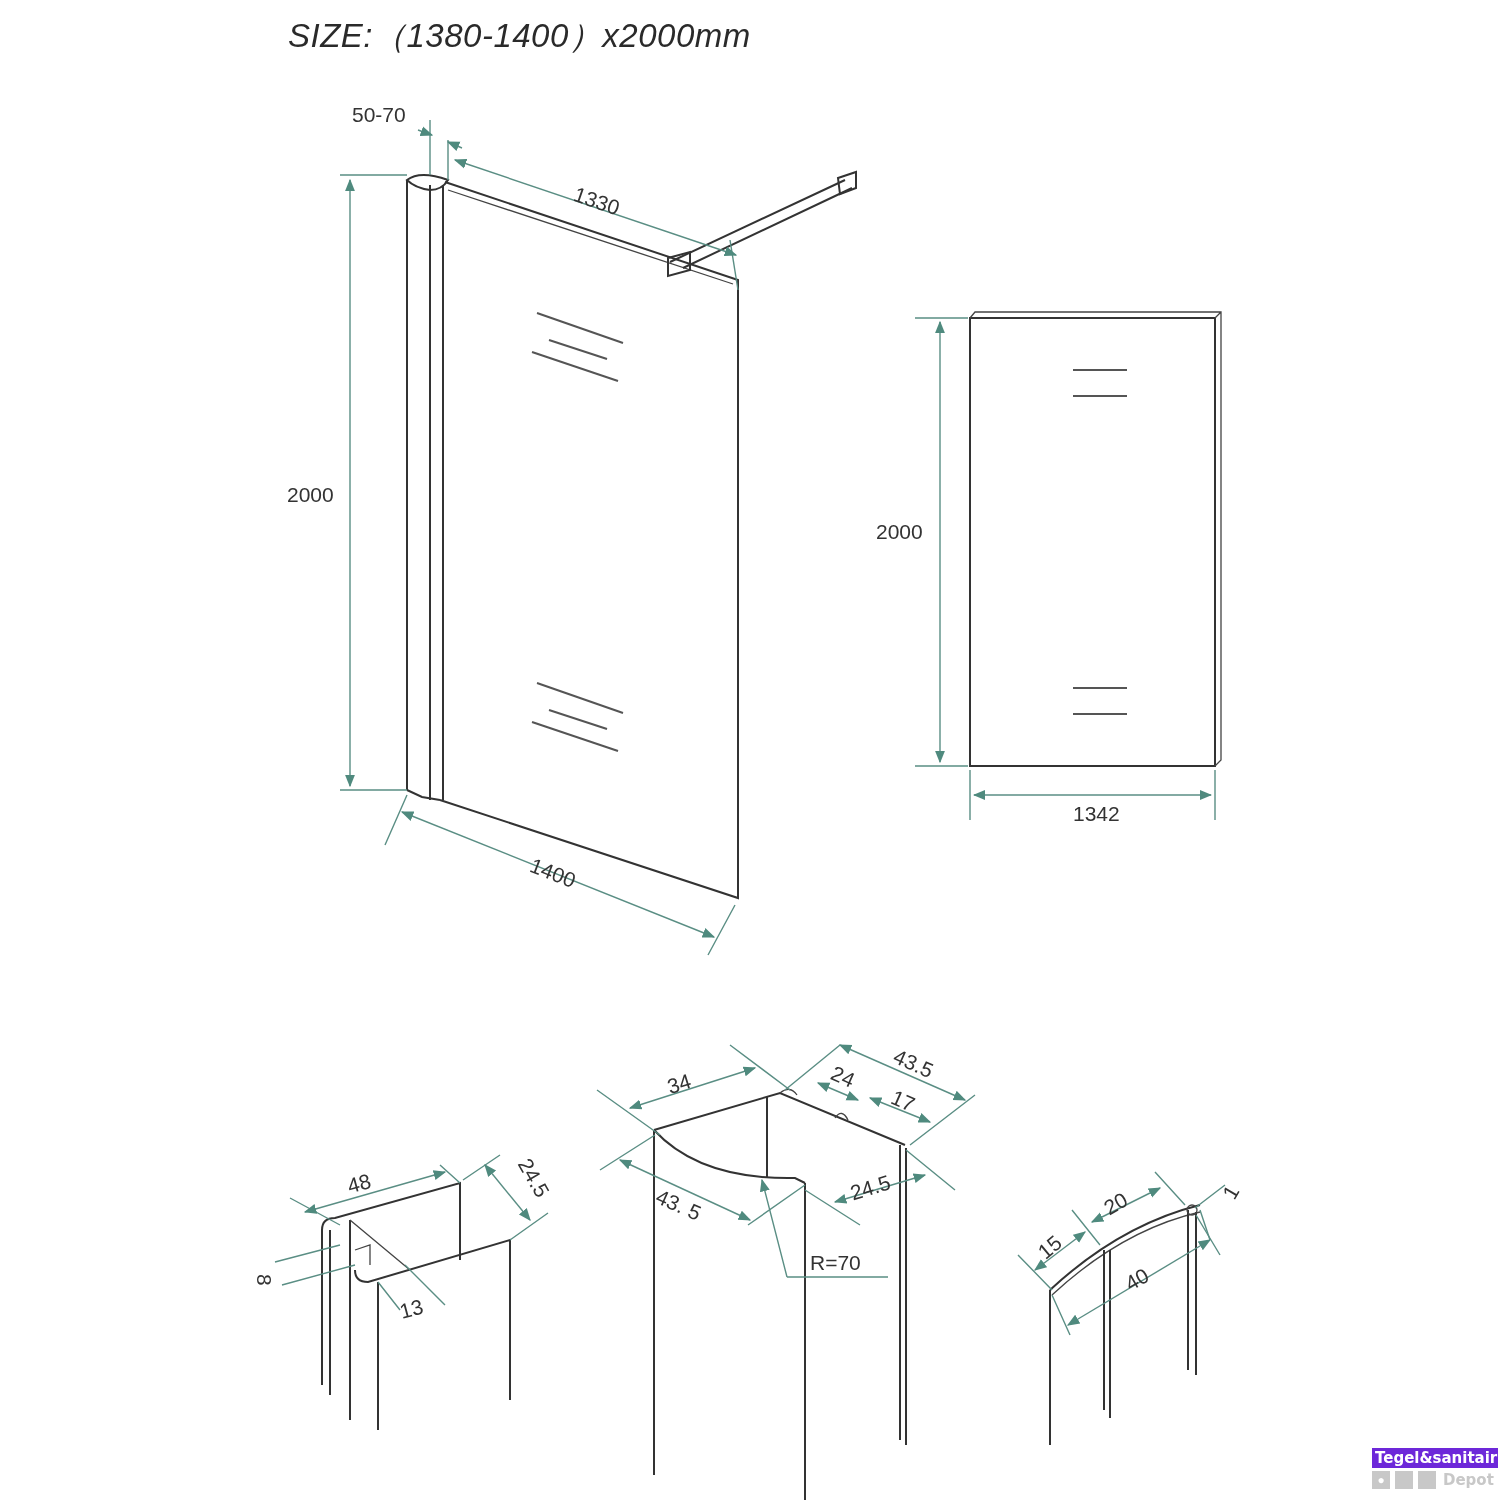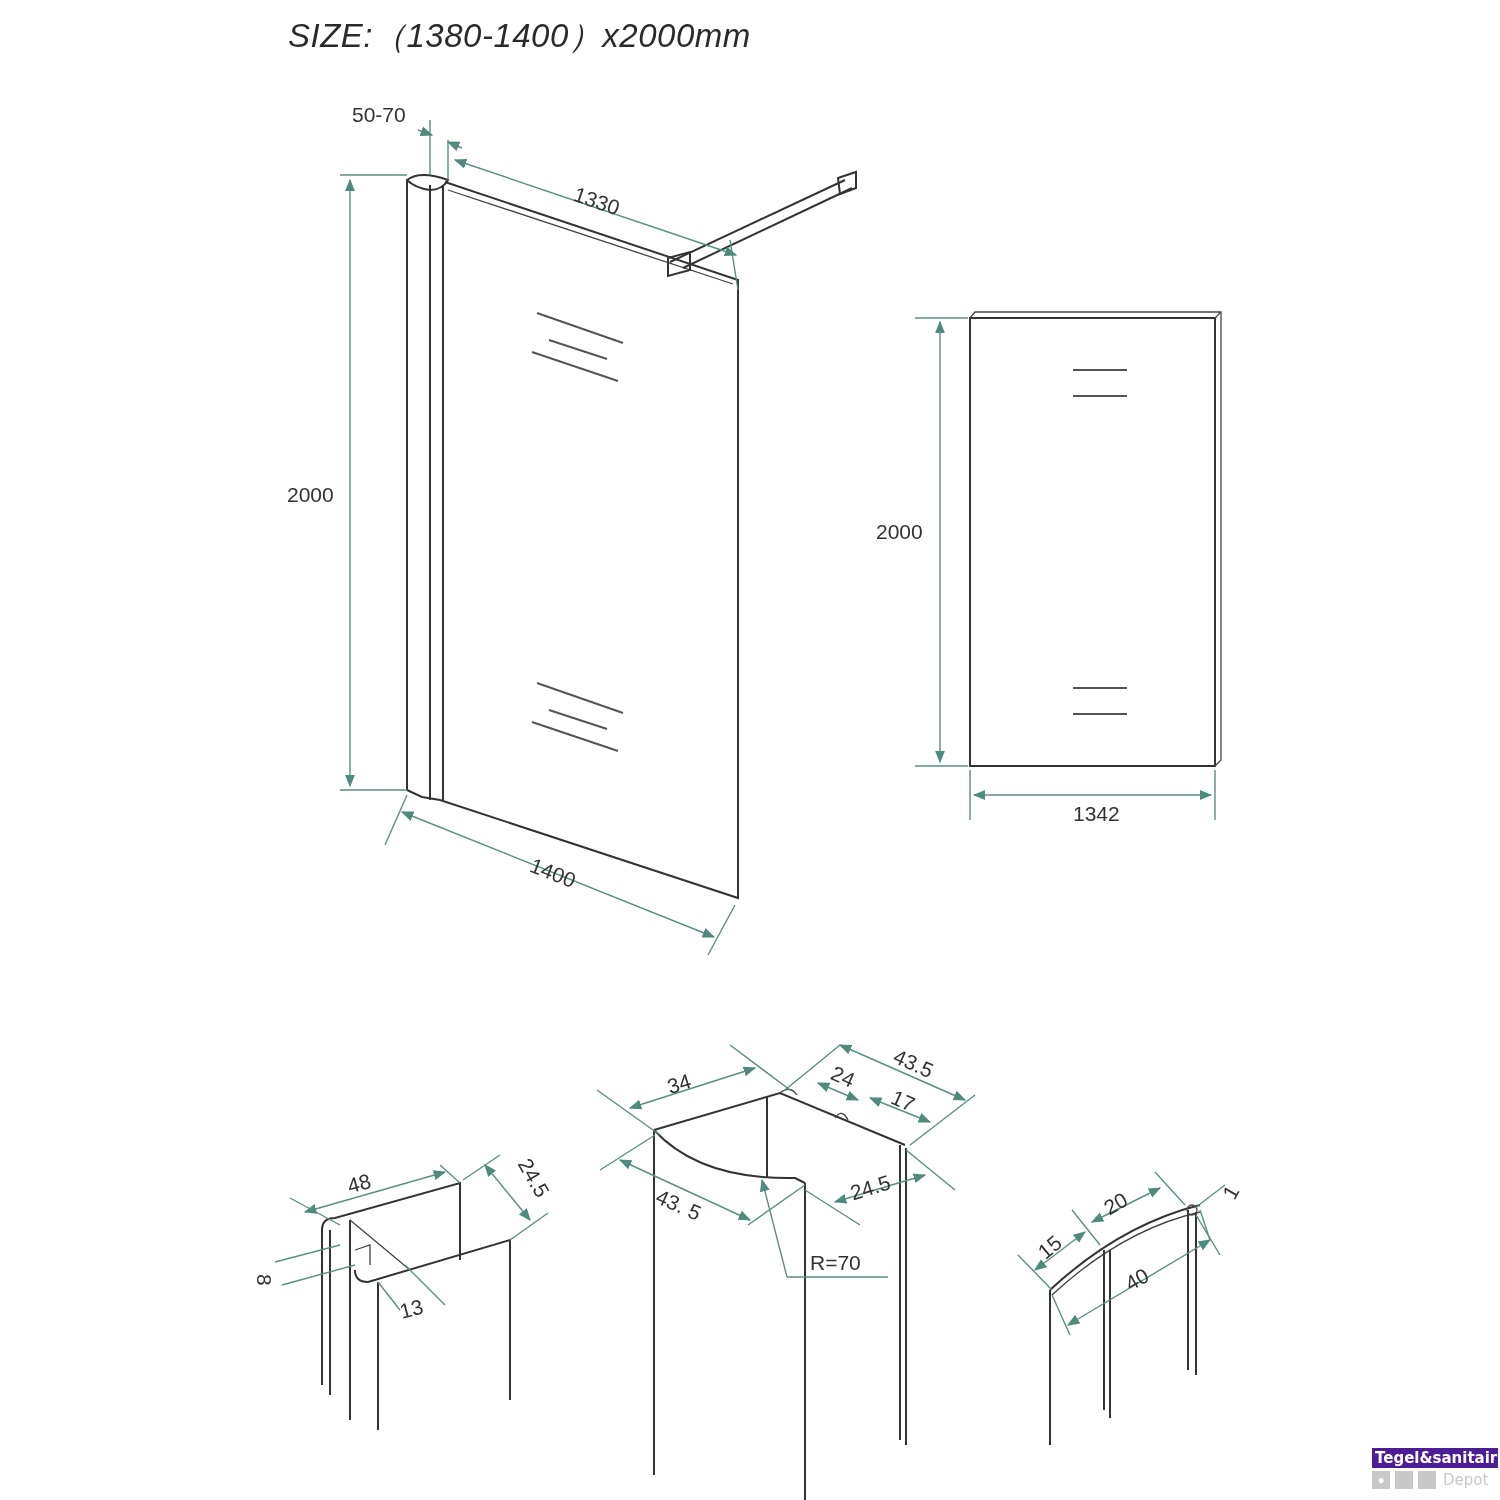--- a/index.html
+++ b/index.html
@@ -4,24 +4,24 @@
 <style>
   html, body { margin:0; padding:0; background:#ffffff; }
   body { width:1500px; height:1500px; position:relative; overflow:hidden; font-family:"Liberation Sans", sans-serif; }
   #title { position:absolute; left:288px; top:14px; font-size:33px; color:#2a2a2a; letter-spacing:0.5px; white-space:pre;font-style:italic; }
   svg { position:absolute; left:0; top:0; }
   .obj { stroke:#333; fill:none; stroke-width:2; }
   .obj-thin { stroke:#444; fill:none; stroke-width:1.3; }
   .dim { stroke:#5a8e84; fill:none; stroke-width:1.4; }
   .dim-text { font-family:"Liberation Sans", sans-serif; font-size:21px; fill:#333; }
   .wm { position:absolute; left:1372px; top:1448px; width:126px; }
-  .wm-top { background:#4c1d95; color:#fff; font-weight:bold; font-size:15px; padding:1px 3px; font-family:"DejaVu Sans", sans-serif; }
+  .wm-top { background:#6d28d9; color:#fff; font-weight:bold; font-size:15px; padding:1px 3px; font-family:"DejaVu Sans", sans-serif; }
   .wm-bottom { display:flex; gap:5px; margin-top:3px; align-items:center; }
   .wm-sq { width:18px; height:18px; background:#c8c8c8; color:#fff; font-size:12px; text-align:center; line-height:18px; }
-  .wm-depot { color:#c8c8c8; font-size:15px; margin-left:2px; font-family:"DejaVu Sans", sans-serif; }
+  .wm-depot { color:#c8c8c8; font-size:15px; margin-left:2px; font-family:"DejaVu Sans", sans-serif;font-weight:bold; }
 </style>
 </head>
 <body>
 
 <div id="title">SIZE:（1380-1400）x2000mm</div>
 
 <svg width="1500" height="1500" viewBox="0 0 1500 1500">
   <defs>
     <marker id="arr" viewBox="0 0 10 10" refX="9" refY="5" markerWidth="9" markerHeight="9" orient="auto-start-reverse">
       <path d="M0,1 L10,5 L0,9 z" fill="#4f8a7e"></path>

